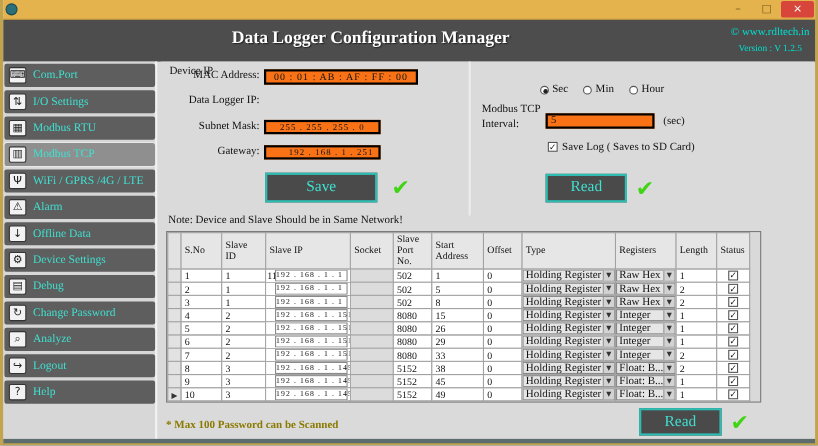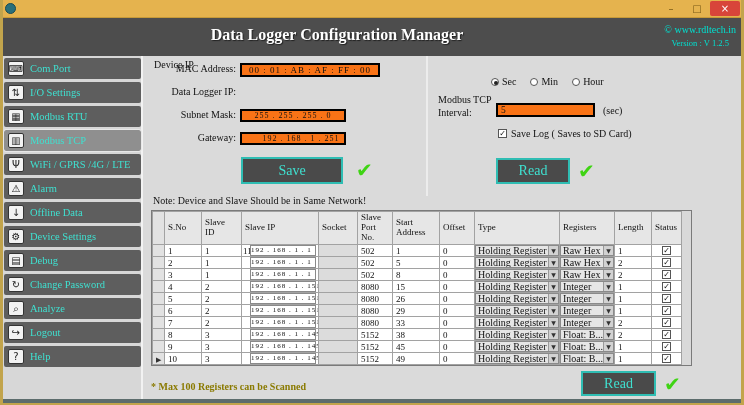--- a/index.html
+++ b/index.html
@@ -510,19 +510,19 @@
               </td>
               <td>1</td>
               <td class="statuscell">
                 <div class="cbox cb">✓</div>
               </td>
             </tr>
           </tbody>
       </table>
     </div>
 
-    <div class="footer-note">* Max 100 Registers can be Scanned</div>
+    <div class="footer-note">* Max 100 Password can be Scanned</div>
     <div class="btn" style="left:435px;top:315px;width:75px;height:25px;">Read</div>
     <div class="check" style="left:518px;top:318px;">✔</div>
   </div>
 
   <div class="bottom-strip"></div>
 </div>
 
 </body></html>

